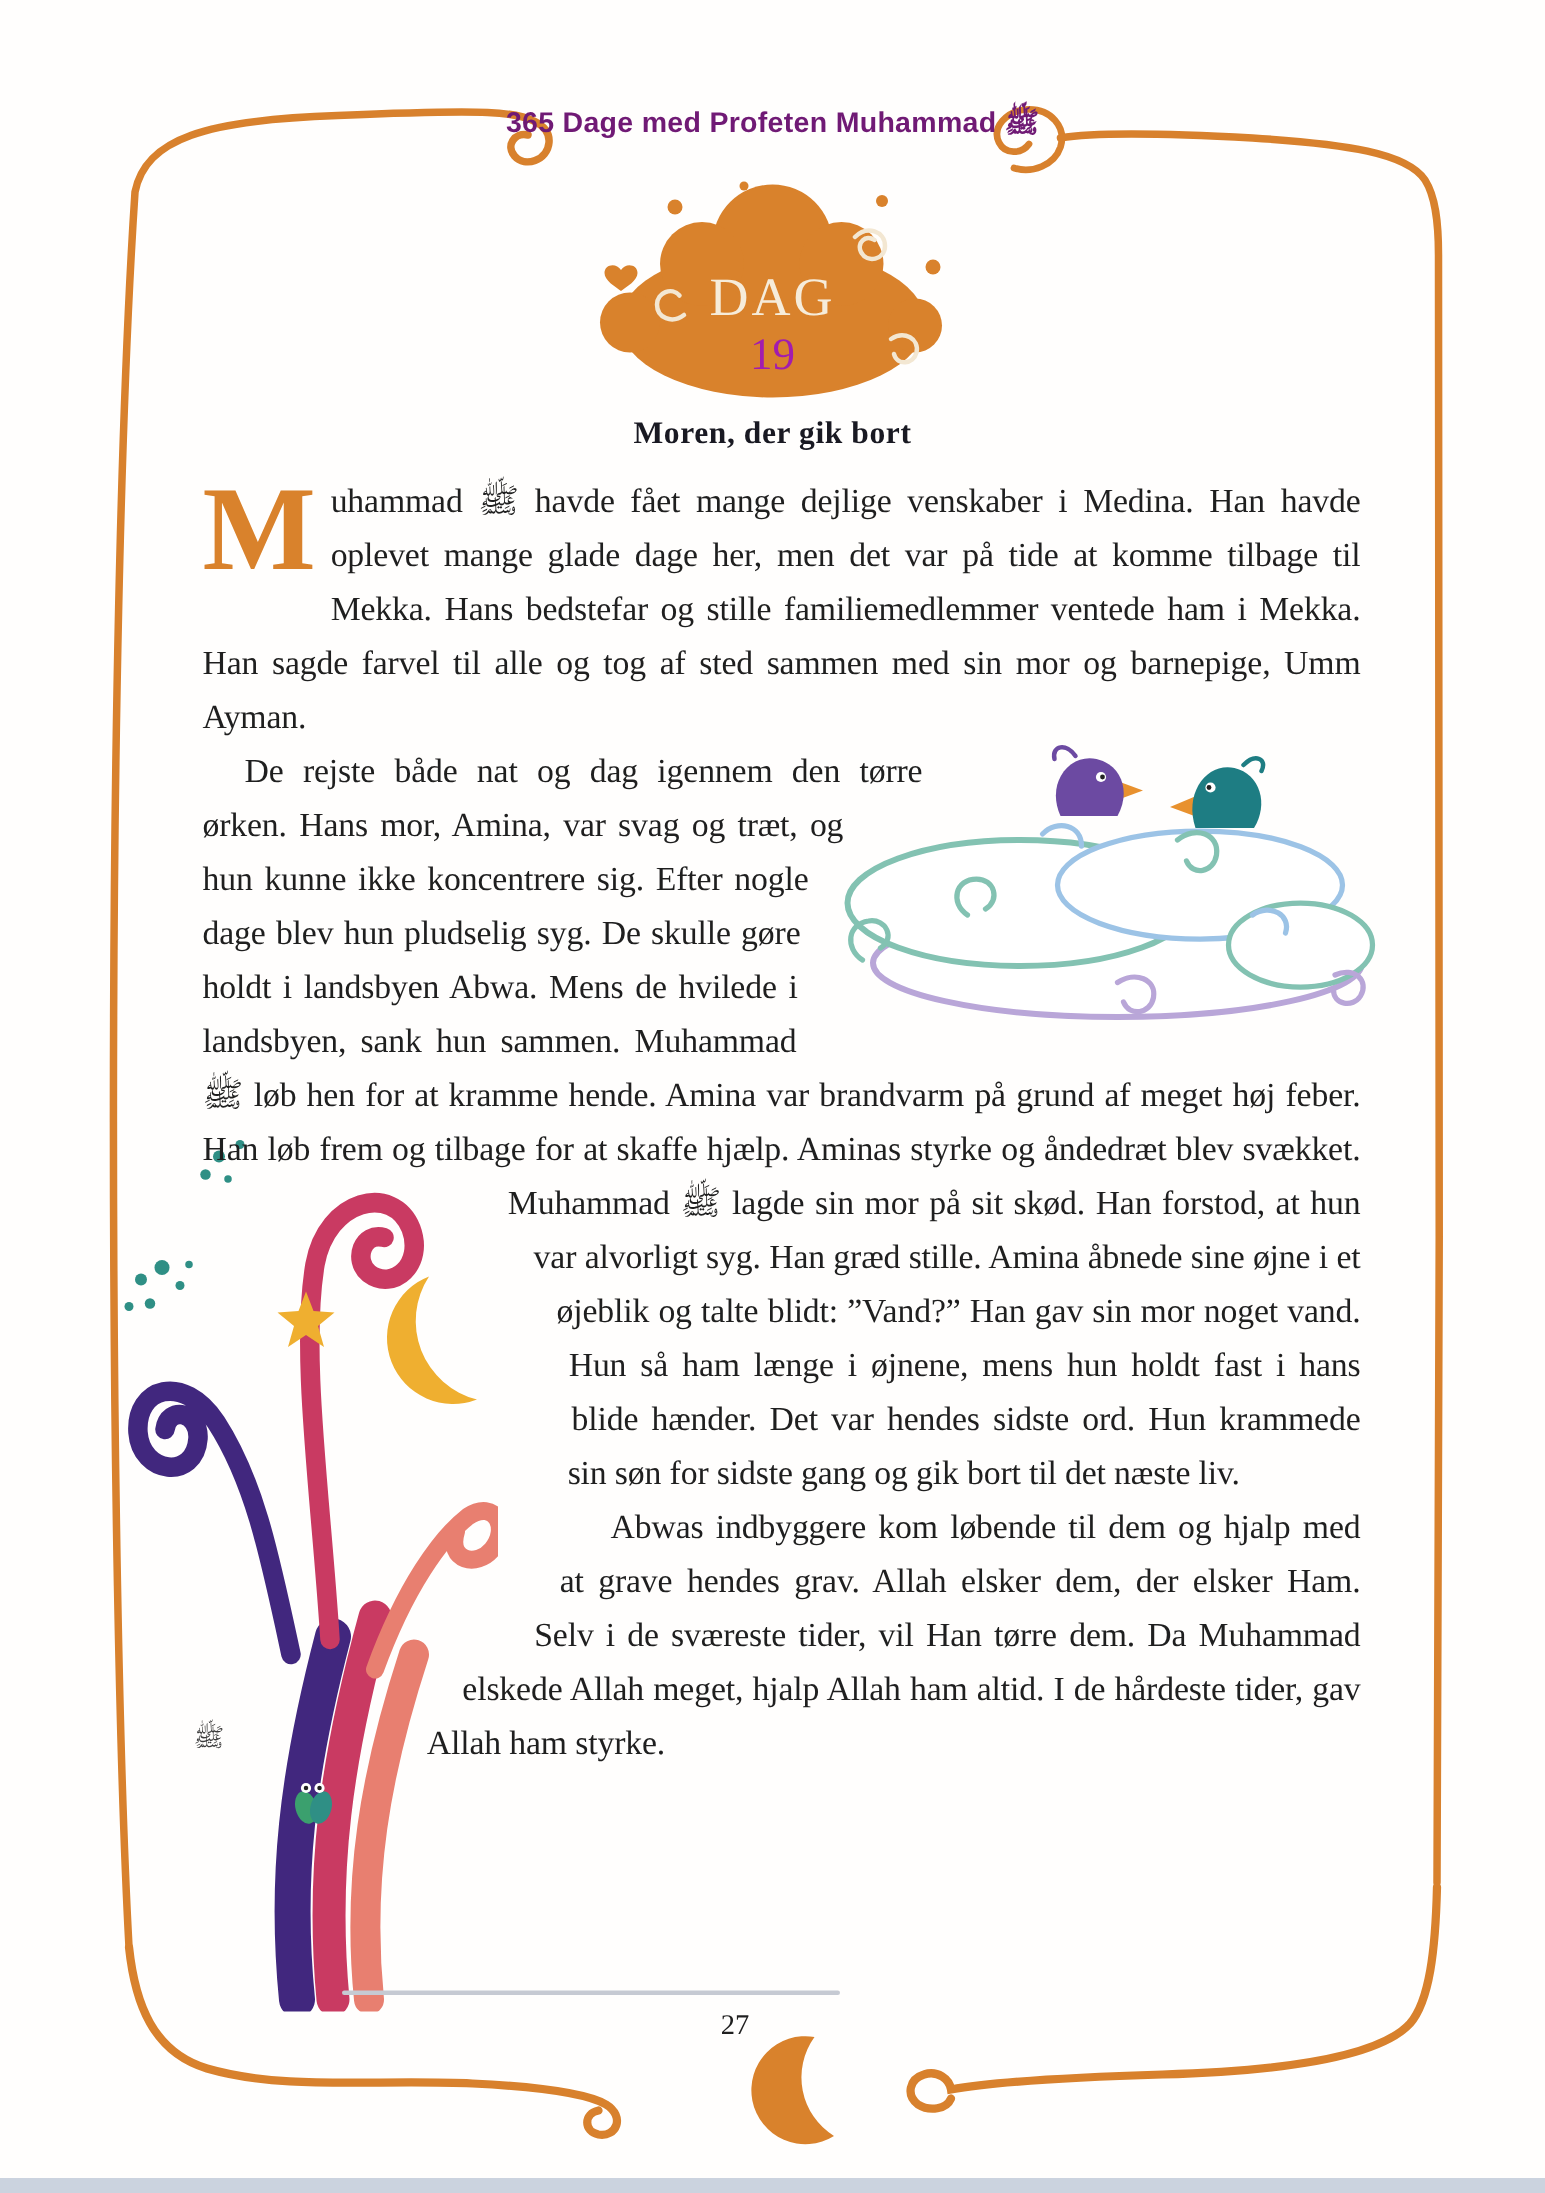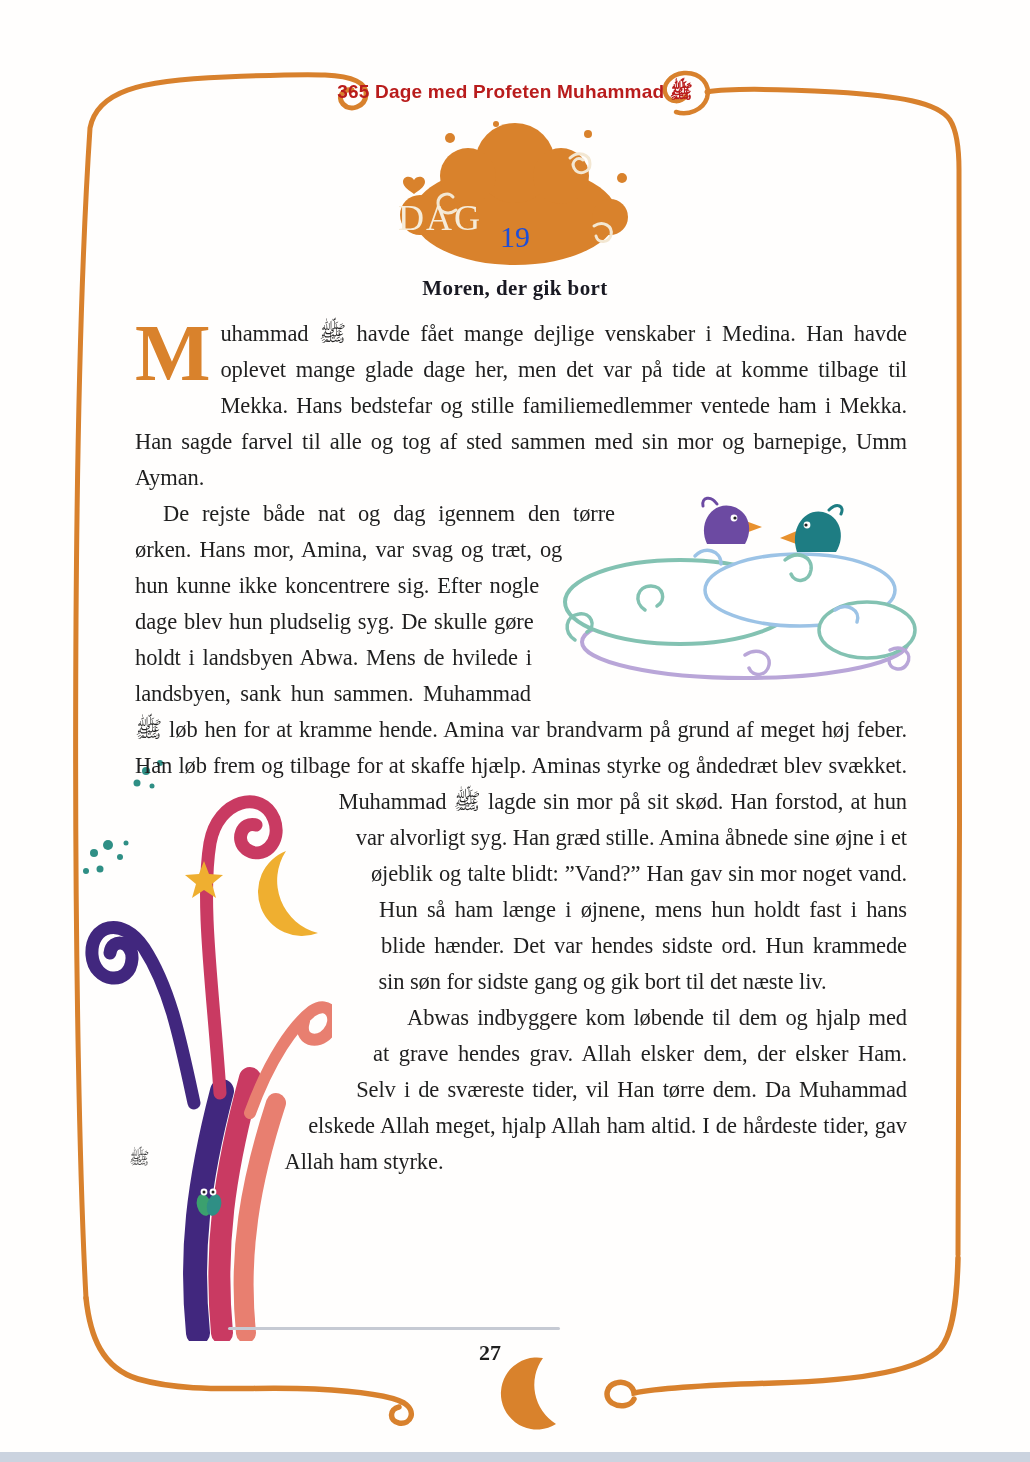--- a/index.html
+++ b/index.html
@@ -5,34 +5,34 @@
   html,body{margin:0;padding:0;}
   .page{
     position:relative;
     width:1030px;height:1462px;
     background:#fffefd;
     overflow:hidden;
     font-family:"Liberation Serif","DejaVu Serif",serif;
   }
   .border-svg{position:absolute;left:0;top:0;pointer-events:none;}
   .header{
-    position:absolute;left:0;top:80px;width:100%;
+    position:absolute;left:0;top:70px;width:100%;
     text-align:center;
     font-family:"Liberation Sans","DejaVu Sans",sans-serif;
-    font-weight:bold;font-size:19px;color:#b91c1c;letter-spacing:.2px;
+    font-weight:bold;font-size:19px;color:#701a75;letter-spacing:.2px;
   }
   .dag-cloud{position:absolute;left:398px;top:118px;width:234px;height:152px;}
   .dag-cloud svg{position:absolute;left:0;top:0;}
   .dag-word{
-    position:absolute;left:0;top:62px;width:100%;
-    font-size:36px;color:#f6ecda;letter-spacing:2px;line-height:1;margin-top:20px;
+    position:absolute;left:0;top:62px;width:100%;text-align:center;
+    font-size:36px;color:#f6ecda;letter-spacing:2px;line-height:1;
   }
   .dag-num{
     position:absolute;left:0;top:104px;width:100%;text-align:center;
-    font-size:30px;color:#1d4ed8;line-height:1;
+    font-size:30px;color:#a21caf;line-height:1;
   }
   .story-title{
     position:absolute;left:0;top:276px;width:100%;margin:0;
     text-align:center;font-size:21px;font-weight:bold;color:#191922;
     letter-spacing:.4px;
   }
   .text-col{
     position:absolute;left:135px;top:316px;width:772px;
     font-size:22.5px;line-height:36px;color:#1f1f1f;
     text-align:justify;letter-spacing:-0.1px;
@@ -60,21 +60,21 @@
     position:absolute;left:228px;top:1327px;width:332px;height:3px;
     background:#c6cad3;border-radius:2px;
   }
   .margin-pbuh{
     position:absolute;left:129px;top:1148px;
     font-size:17px;color:#3a3a3a;
     font-family:"DejaVu Sans","Liberation Sans",sans-serif;
   }
   .page-number{
     position:absolute;left:430px;top:1340px;width:120px;
-    text-align:center;font-size:22px;color:#1f1f1f;font-weight:bold;
+    text-align:center;font-size:19px;color:#1f1f1f;font-weight:normal;
   }
   .bottom-strip{
     position:absolute;left:0;bottom:0;width:100%;height:10px;
     background:#cbd3df;
   }
 </style>
 </head>
 <body>
 
 <div class="page">

